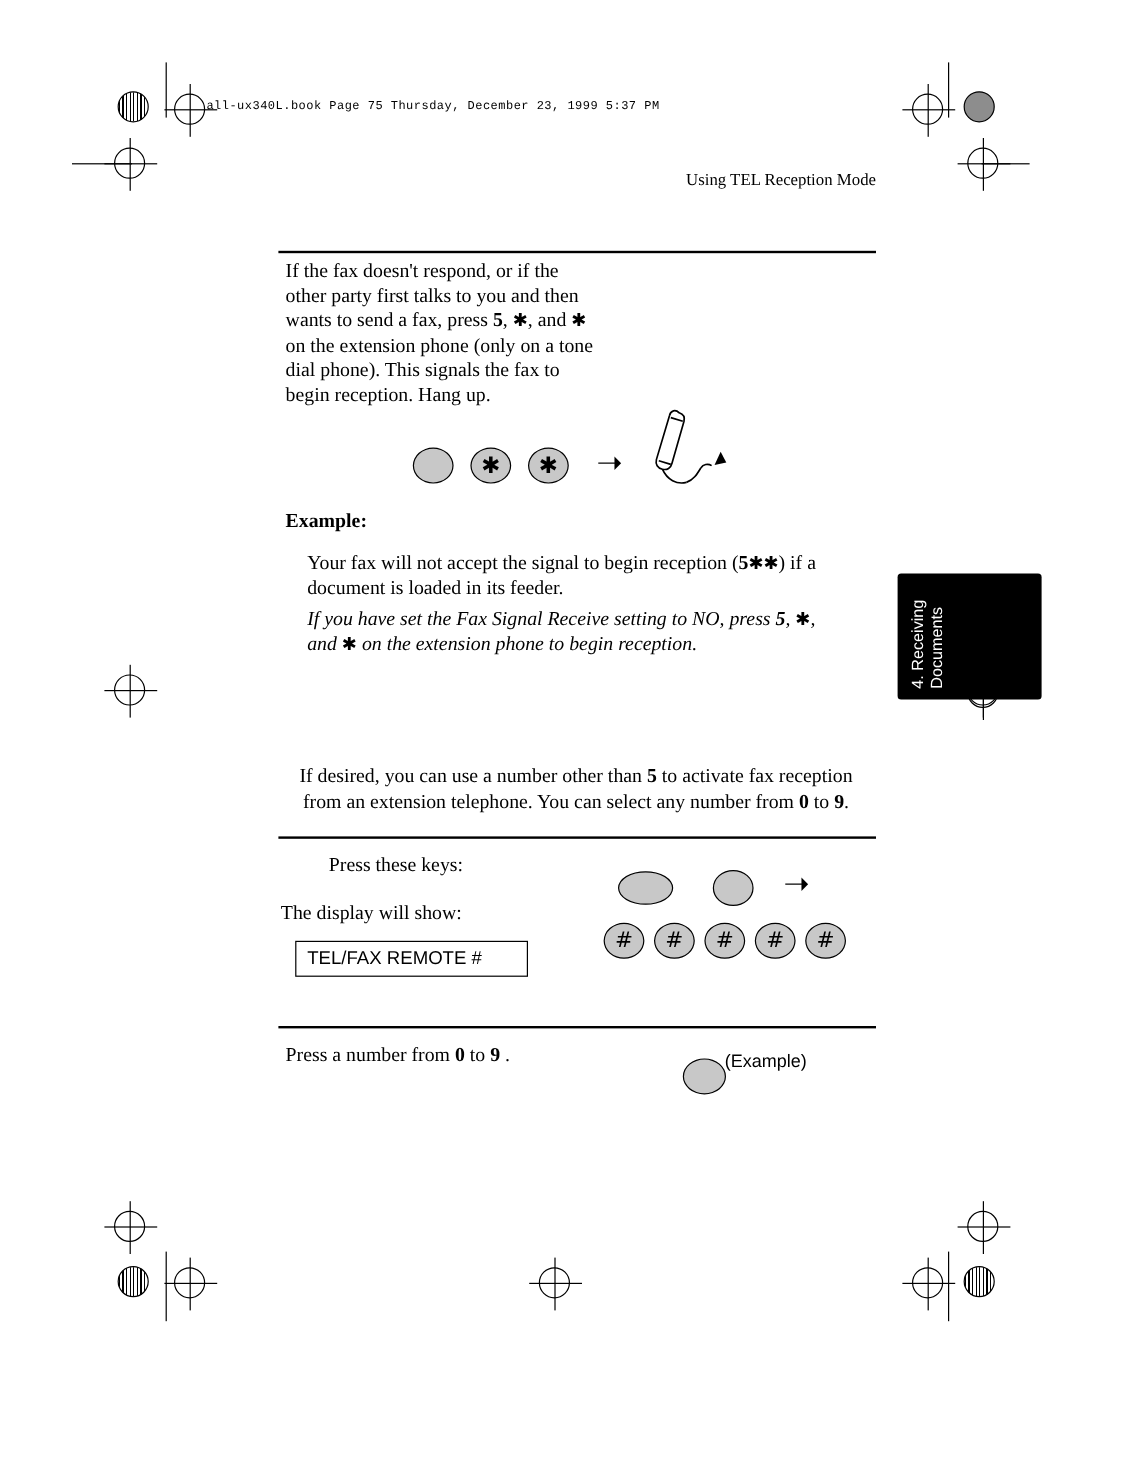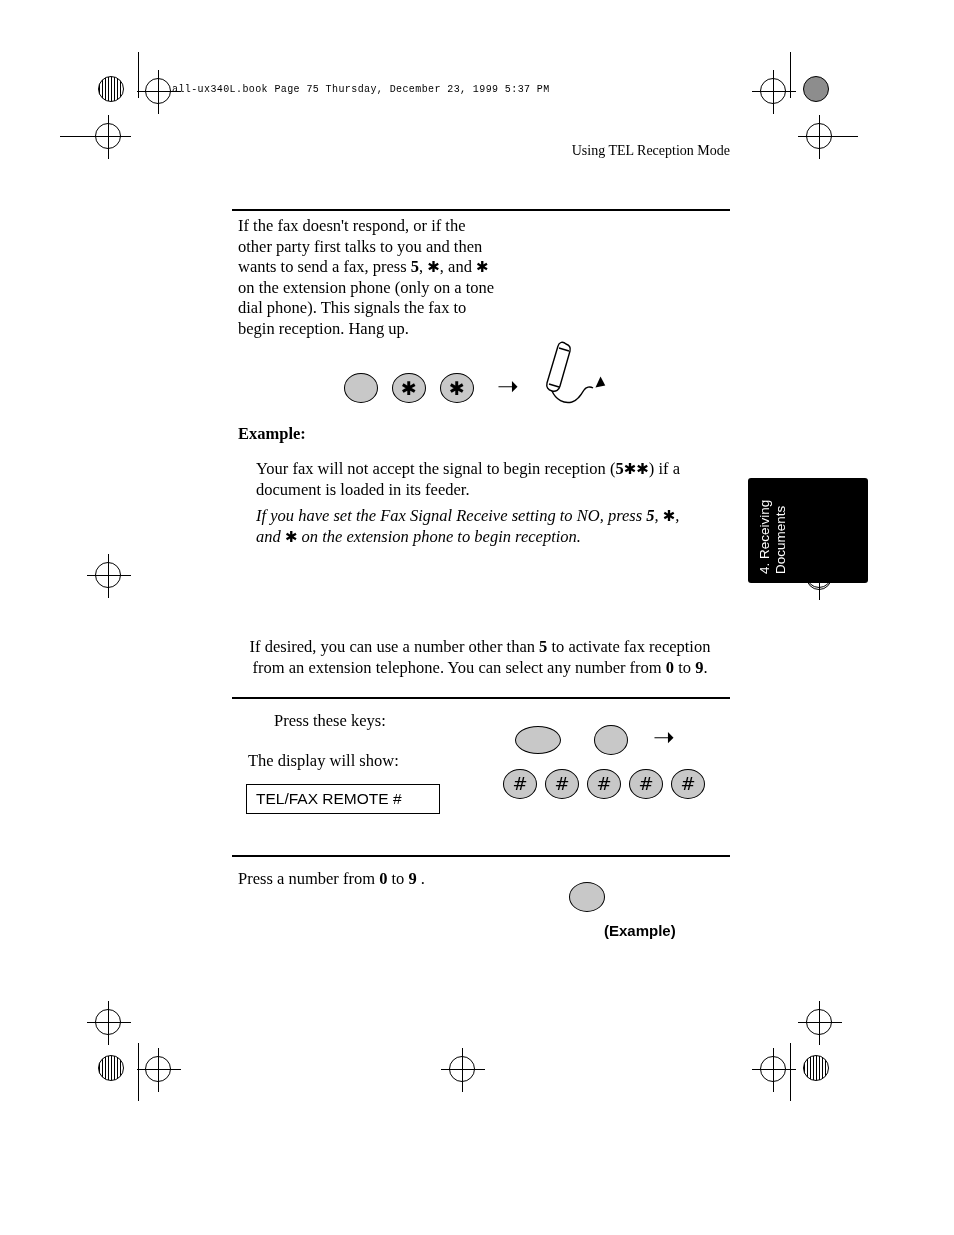--- a/index.html
+++ b/index.html
@@ -116,33 +116,32 @@
     top: 637px;
     width: 484px;
     text-align: center;
   }
   .press-keys {
     left: 238px;
     top: 711px;
     margin-left: 36px;
   }
   .display-will {
-    left: 248px;
+    left: 234px;
     top: 751px;
   }
   .press-number {
     left: 238px;
     top: 869px;
   }
   .example-label {
     left: 604px;
-    top: 921px;
+    top: 875px;
     font-family: "Liberation Sans", sans-serif;
     font-size: 15px;
-    font-weight: bold;
   }
 
   
   .key {
     position: absolute;
     border: 1.5px solid #000;
     border-radius: 50%;
     background: #c8c8c8;
     box-sizing: border-box;
     display: flex;

